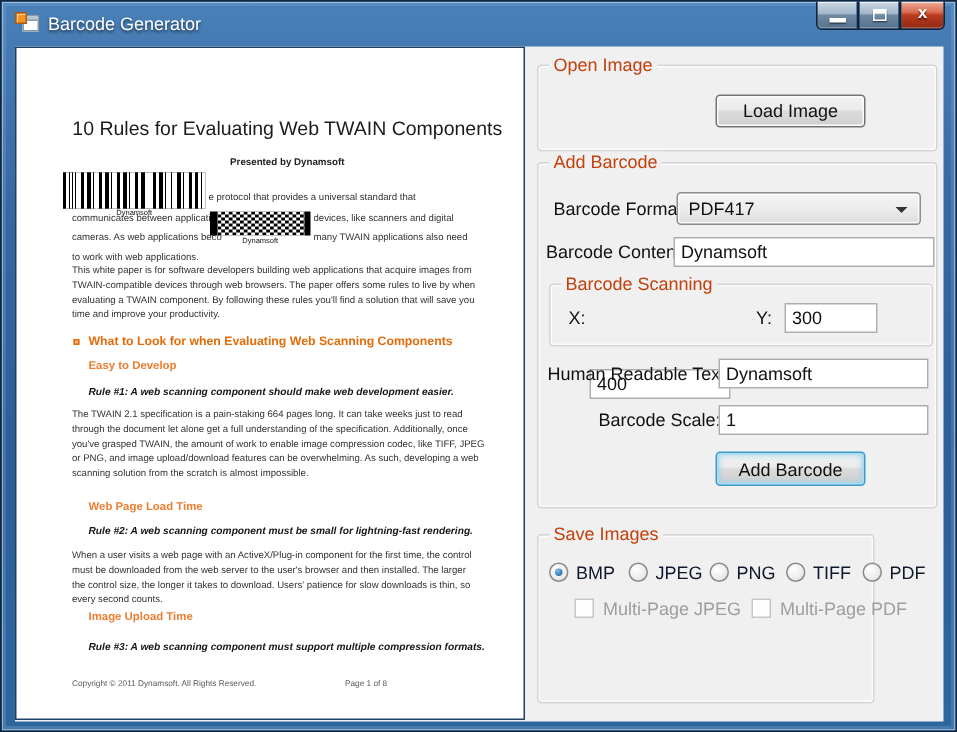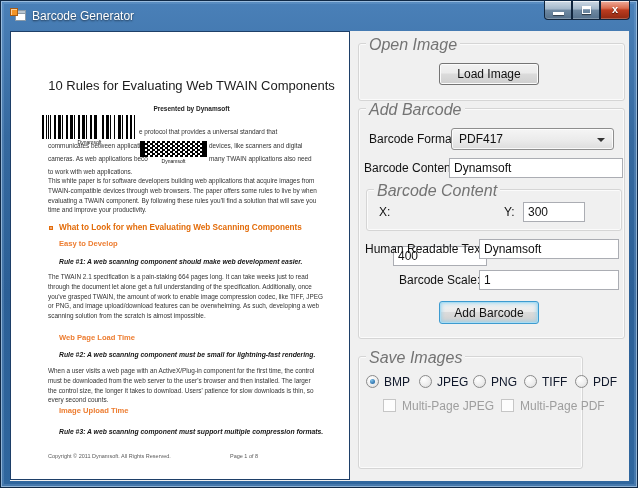--- a/index.html
+++ b/index.html
@@ -49,26 +49,26 @@
   .bar1d{position:absolute;left:31px;top:83px;width:95px;height:24px;background:
     repeating-linear-gradient(90deg,rgba(255,255,255,0) 0 5px,#fff 5px 6px,rgba(255,255,255,0) 6px 17px),
     repeating-linear-gradient(90deg,#000 0 2px,#fff 2px 4px,#000 4px 7px,#fff 7px 8px,#000 8px 9px,#fff 9px 12px);
     background-color:#000;}
   .bar1d-label{position:absolute;left:31px;top:107px;width:95px;text-align:center;font-size:5px;color:#111;}
   .bar2d{position:absolute;left:129px;top:109px;width:67px;height:16px;
     background:repeating-conic-gradient(#000 0% 25%,#fff 0% 50%);background-size:5px 4px;border-left:5px solid #000;border-right:4px solid #000;}
   .bar2d-label{position:absolute;left:129px;top:126px;width:67px;text-align:center;font-size:5px;color:#111;}
   
   .group{position:absolute;border:1px solid #d5d5d5;border-radius:3px;box-shadow:inset 0 0 0 1px rgba(255,255,255,.7);}
-  .gtitle{position:absolute;top:-8px;left:7px;background:#f0f0f0;padding:0 3px;font-size:16px;color:#737373;white-space:nowrap;font-style:italic;}
+  .gtitle{position:absolute;top:-8px;left:7px;background:#f0f0f0;padding:0 3px;font-size:12px;color:#c2410c;white-space:nowrap;}
   .lbl{position:absolute;font-size:12px;color:#111;white-space:nowrap;}
   .tbox{position:absolute;border:1px solid #ABADB3;background:#fff;font-family:"Liberation Sans",sans-serif;font-size:12px;color:#111;padding:0 4px;height:20px;}
   .btn{position:absolute;border:1px solid #747474;border-radius:3px;font-family:"Liberation Sans",sans-serif;font-size:12px;color:#111;text-align:center;
     background:linear-gradient(180deg,#f2f2f2 0%,#ebebeb 45%,#dbdbdb 50%,#cfcfcf 100%);
-    box-shadow:inset 0 0 0 1px #fbfbfb;cursor:pointer;}
+    box-shadow:inset 0 0 0 1px #fbfbfb;cursor:pointer;margin-left:38px;}
   .btn.focused{border:1px solid #3d9bd0;box-shadow:inset 0 0 0 1px #aadcf2, inset 0 0 4px 1px #8fd1ef;}
   .combo{position:absolute;left:441px;top:97px;width:163px;height:22px;border:1px solid #8e8e8e;border-radius:3px;
     background:linear-gradient(180deg,#f5f5f5 0%,#ebebeb 55%,#ddd 100%);box-shadow:inset 0 0 0 1px rgba(255,255,255,.8);cursor:pointer;}
   .combo .val{position:absolute;left:7px;top:3px;font-size:12px;color:#111;}
   .combo .arrow{position:absolute;right:8px;top:9px;width:0;height:0;border-left:4px solid transparent;border-right:4px solid transparent;border-top:4px solid #333;}
   .radio{position:absolute;width:13px;height:13px;border-radius:50%;border:1px solid #8a8a8a;background:radial-gradient(circle at 35% 30%,#fff 0%,#ececec 60%,#d5d5d5 100%);cursor:pointer;}
   .radio.checked::after{content:"";position:absolute;left:3px;top:3px;width:5px;height:5px;border-radius:50%;background:radial-gradient(circle at 35% 30%,#7fc0e8,#2f73ad 70%);}
   .rlabel{position:absolute;font-size:12px;color:#0f172a;cursor:pointer;}
   .cbox{position:absolute;width:13px;height:13px;border:1px solid #c6c6c6;background:#fdfdfd;}
   .clabel{position:absolute;font-size:12px;color:#9e9e9e;}
@@ -168,21 +168,21 @@
     <span class="lbl" style="left:359px;top:101px;">Barcode Format:</span>
     <div class="combo">
       <span class="val">PDF417</span>
       <span class="arrow"></span>
     </div>
 
     <span class="lbl" style="left:354px;top:130px;">Barcode Content:</span>
     <input class="tbox" style="left: 439px; top: 127px; width: 174px;" value="Dynamsoft">
 
     <div class="group" style="left:356px;top:158px;width:256px;height:42px;">
-      <span class="gtitle">Barcode Content</span>
+      <span class="gtitle">Barcode Scanning</span>
     </div>
     <span class="lbl" style="left:369px;top:174px;">X:</span>
     <input class="tbox" style="left: 383px; top: 171px; width: 94px; margin-top: 44px;" value="400">
     <span class="lbl" style="left:494px;top:174px;">Y:</span>
     <input class="tbox" style="left: 513px; top: 171px; width: 62px;" value="300">
 
     <span class="lbl" style="left:355px;top:211px;">Human Readable Text:</span>
     <input class="tbox" style="left: 469px; top: 208px; width: 140px;" value="Dynamsoft">
 
     <span class="lbl" style="left:389px;top:242px;">Barcode Scale:</span>

